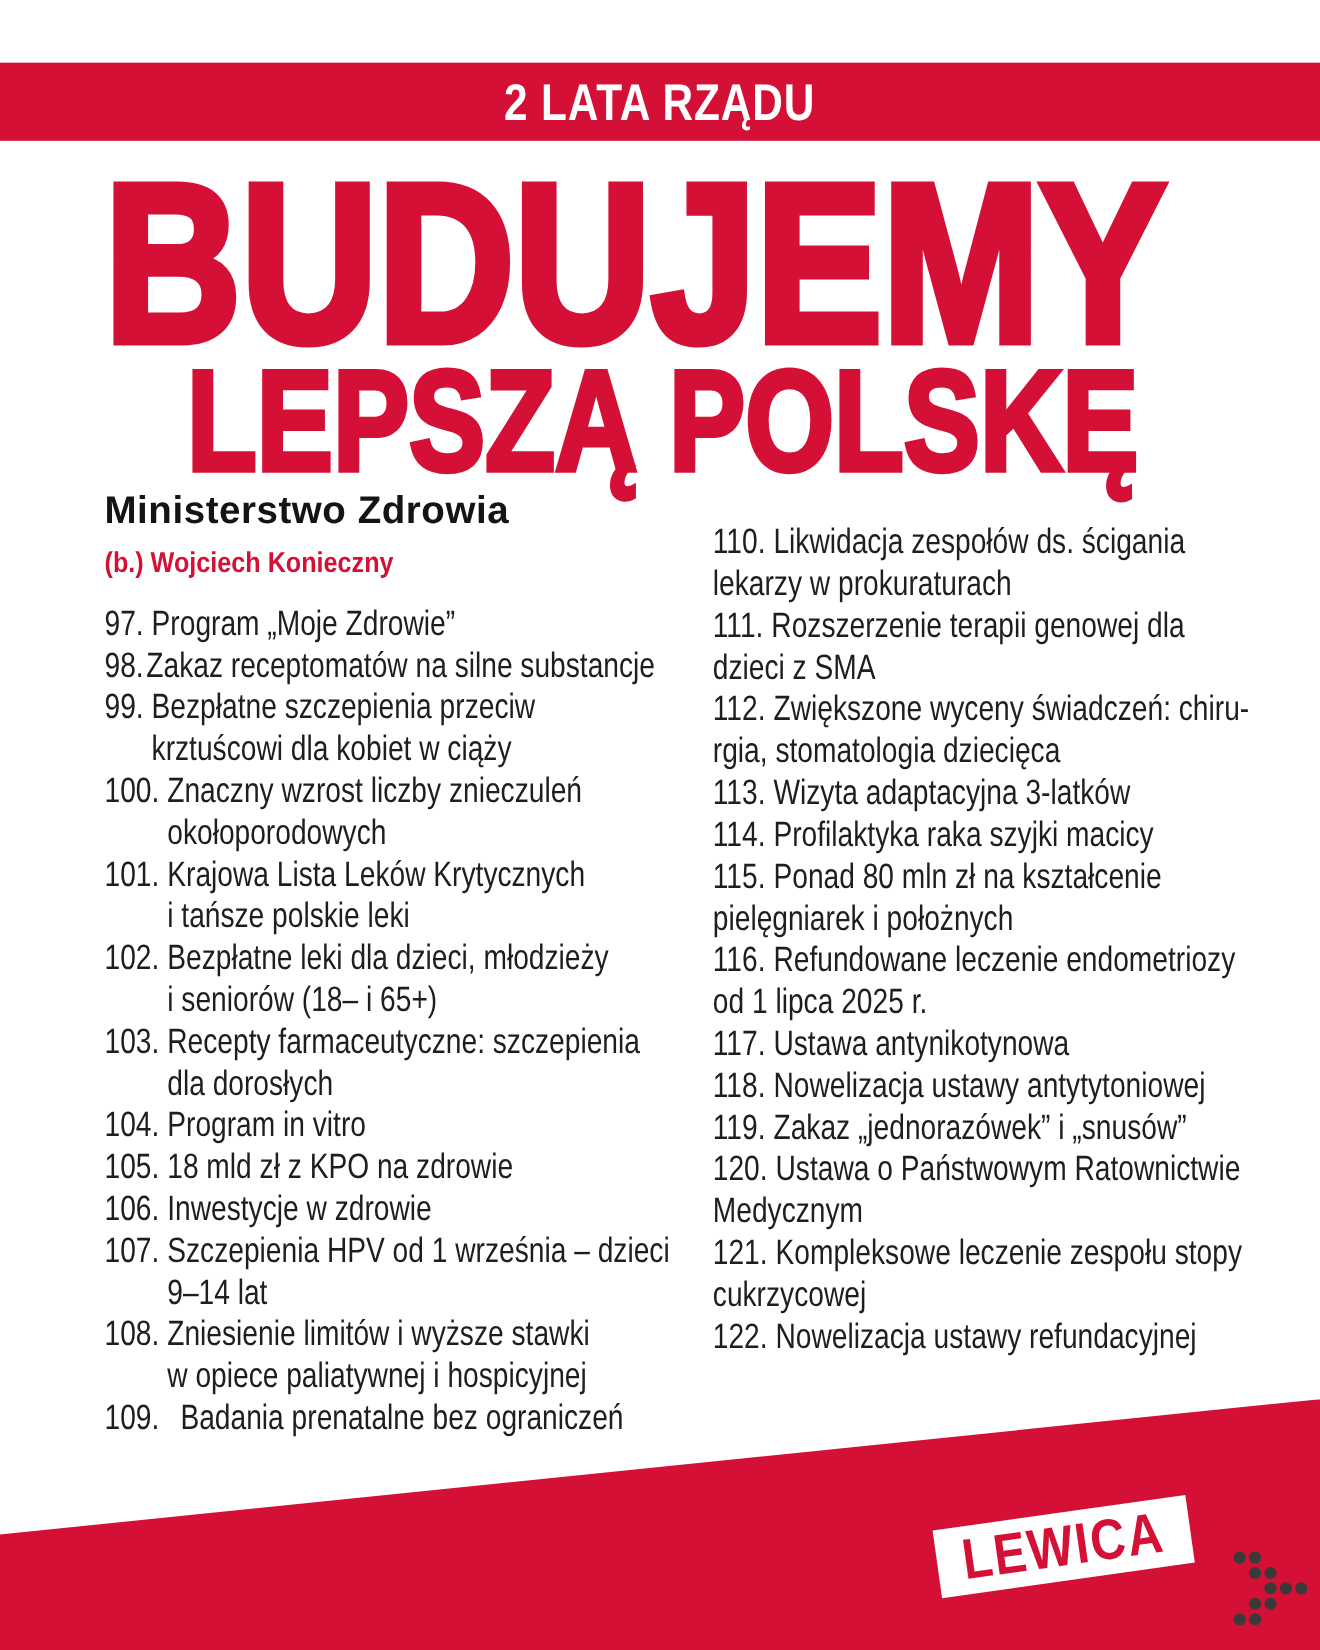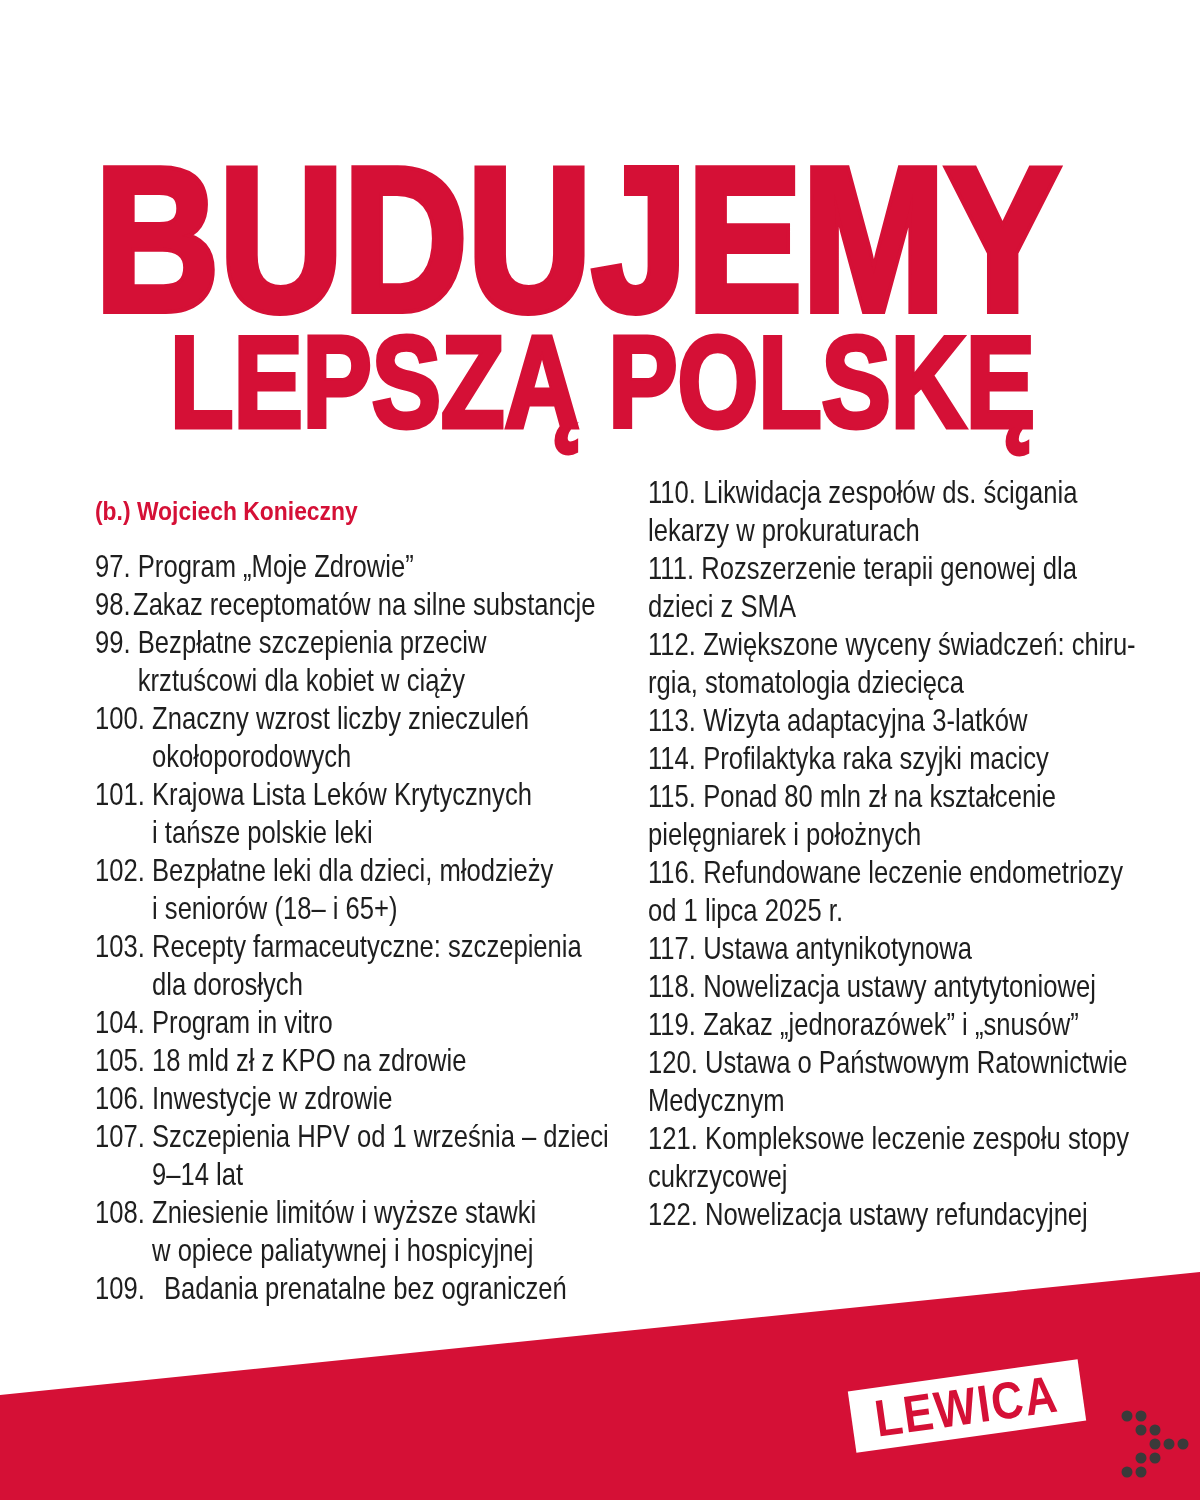--- a/index.html
+++ b/index.html
@@ -67,26 +67,30 @@
     transform:scaleX(.85);transform-origin:center;white-space:nowrap;
   }
   .dots-chevron{position:absolute;left:1116px;top:1410px;width:82px;height:72px;}
   .dots-chevron circle{fill:#3a3a3a;}
 </style>
 </head>
 <body>
 
 <div class="poster">
 
+  <div class="top-band">
+    <span class="band-text">2 LATA RZĄDU</span>
+  </div>
 
   <svg class="headline-svg" viewBox="0 0 1200 340" xmlns="http://www.w3.org/2000/svg">
     <text class="h-line1" x="95" y="180" textLength="965" lengthAdjust="spacingAndGlyphs">BUDUJEMY</text>
     <text class="h-line2" x="170" y="297" textLength="865" lengthAdjust="spacingAndGlyphs">LEPSZĄ POLSKĘ</text>
   </svg>
 
+  <div class="ministry">Ministerstwo Zdrowia</div>
   <div class="minister">(b.) Wojciech Konieczny</div>
 
   <div class="col col-left" id="col-left">
       <div class="item hang">
         <span class="num">97.</span>
         <div class="lines">
           <div>Program „Moje Zdrowie”</div>
         </div>
       </div>
       <div class="item hang">

